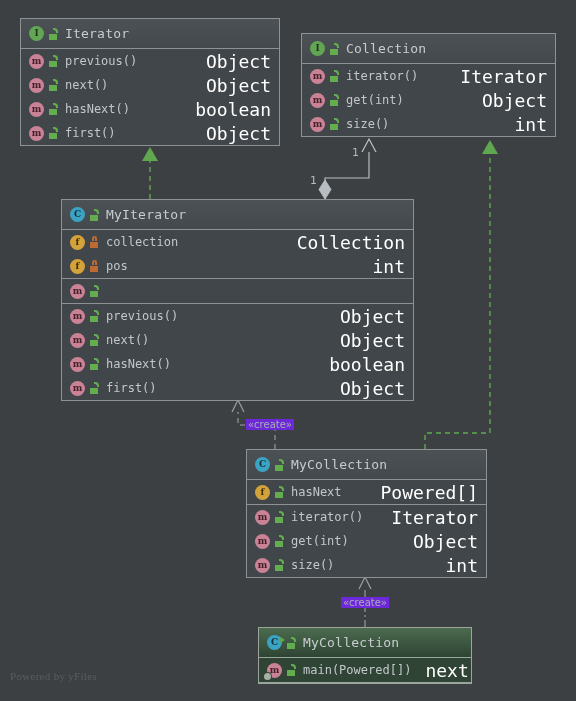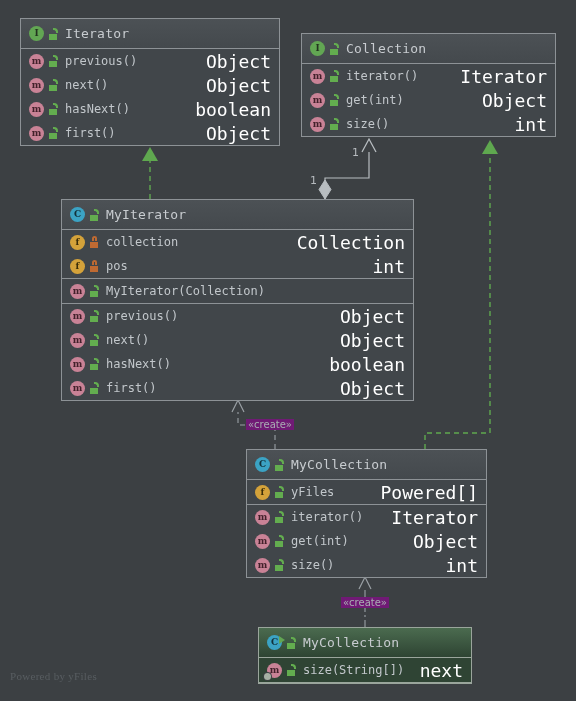--- a/index.html
+++ b/index.html
@@ -182,21 +182,21 @@
 
   
   .edge-label {
     position: absolute;
     font-family: "DejaVu Sans", sans-serif;
     font-size: 10px;
     color: #a9aeb3;
     white-space: nowrap;
   }
   .edge-label.stereotype {
-    background: #701a75;
+    background: #6d28d9;
     padding: 0 2px;
   }
   .edge-label.multiplicity {
     font-size: 11px;
     color: #b6babe;
   }
 
   
   #watermark {
     position: absolute;
@@ -344,21 +344,20 @@
             <span class="kind-icon kind-field">f</span>
             <span class="vis-icon vis-private"></span>
             <span class="member-name">pos</span>
             <span class="member-type">int</span>
           </div>
         </div>
         <div class="section">
           <div class="member-row">
             <span class="kind-icon kind-method">m</span>
             <span class="vis-icon vis-public"></span>
-            <span class="member-name">MyIterator(Collection)</span>
           </div>
         </div>
         <div class="section">
           <div class="member-row">
             <span class="kind-icon kind-method">m</span>
             <span class="vis-icon vis-public"></span>
             <span class="member-name">previous()</span>
             <span class="member-type">Object</span>
           </div>
           <div class="member-row">
@@ -384,21 +383,21 @@
       <div class="uml-node" style="left: 246px; top: 449px; width: 241px;">
         <div class="node-header">
           <span class="kind-icon kind-class">C</span>
           <span class="vis-icon vis-public"></span>
           <span class="node-title">MyCollection</span>
         </div>
         <div class="section">
           <div class="member-row">
             <span class="kind-icon kind-field">f</span>
             <span class="vis-icon vis-public"></span>
-            <span class="member-name">yFiles</span>
+            <span class="member-name">hasNext</span>
             <span class="member-type">Powered[]</span>
           </div>
         </div>
         <div class="section">
           <div class="member-row">
             <span class="kind-icon kind-method">m</span>
             <span class="vis-icon vis-public"></span>
             <span class="member-name">iterator()</span>
             <span class="member-type">Iterator</span>
           </div>
@@ -419,21 +418,21 @@
       <div class="uml-node runnable" style="left: 258px; top: 627px; width: 214px;">
         <div class="node-header">
           <span class="kind-icon kind-class-run">C</span>
           <span class="vis-icon vis-public"></span>
           <span class="node-title">MyCollection</span>
         </div>
         <div class="section">
           <div class="member-row">
             <span class="kind-icon kind-method has-run">m</span>
             <span class="vis-icon vis-public"></span>
-            <span class="member-name">size(String[])</span>
+            <span class="member-name">main(Powered[])</span>
             <span class="member-type">next</span>
           </div>
         </div>
       </div>
     </div>
 
   <div id="watermark">Powered by yFiles</div>
 
 </div>
 

